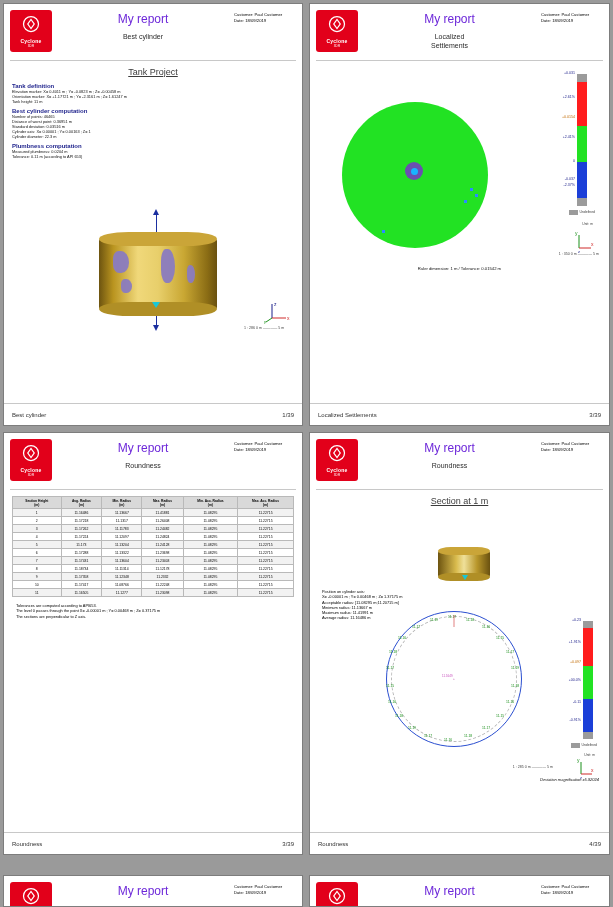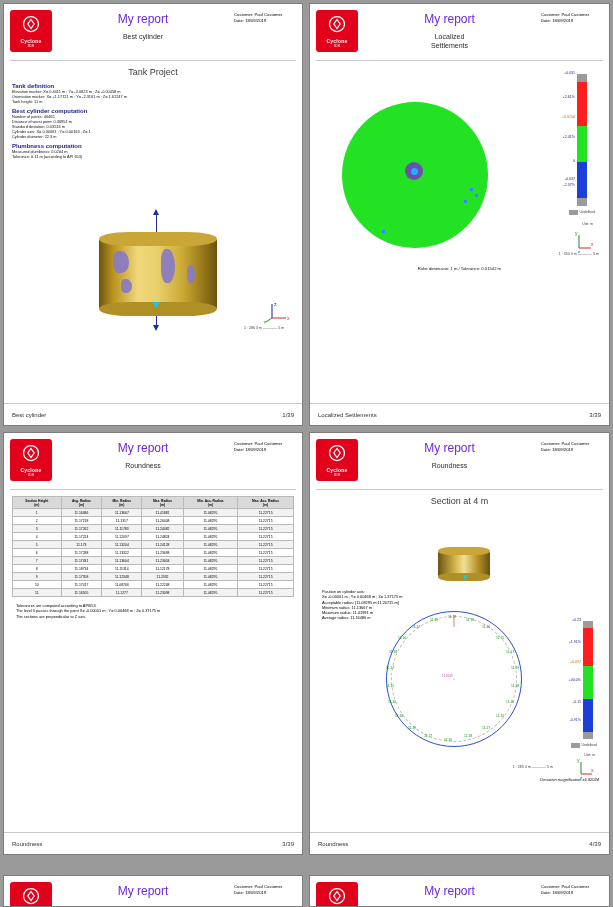--- a/index.html
+++ b/index.html
@@ -89,20 +89,21 @@
   }
   .rule {
     border-top: 1px solid #c8c8c8;
     margin: 4px 6px 0 6px;
   }
   .section-title {
     text-align: center;
     font-size: 9px;
     color: #3b3b3b;
     margin-top: 6px;
+    text-decoration: underline;
   }
   
   .pg-footer {
     position: absolute;
     left: 0; right: 0; bottom: 0;
     height: 22px;
     border-top: 1px solid #c8c8c8;
     display: flex;
     align-items: center;
     justify-content: space-between;
@@ -576,21 +577,21 @@
       <div class="title-block">
         <div class="main-title">My report</div>
         <div class="sub-title">Roundness</div>
       </div>
       <div class="cust-block">
         <div>Customer: Paul Customer</div>
         <div>Date: 18/09/2019</div>
       </div>
     </div>
     <div class="rule"></div>
-    <div class="section-title">Section at 4 m</div>
+    <div class="section-title">Section at 1 m</div>
 
     <div class="mini-cyl"></div>
     <div style="position:absolute;left:152px;top:142px;width:0;height:0;border-left:3px solid transparent;border-right:3px solid transparent;border-top:5px solid #18c8d8;"></div>
 
     <div class="pos-text">
       <div>Position on cylinder axis:</div>
       <div>X= -0.00001 m ; Y= 0.00468 m ; Z= 1.37175 m</div>
       <div>Acceptable radius: [11.08295 m;11.20715 m]</div>
       <div>Minimum radius: 11.13667 m</div>
       <div>Maximum radius: 11.41991 m</div>

